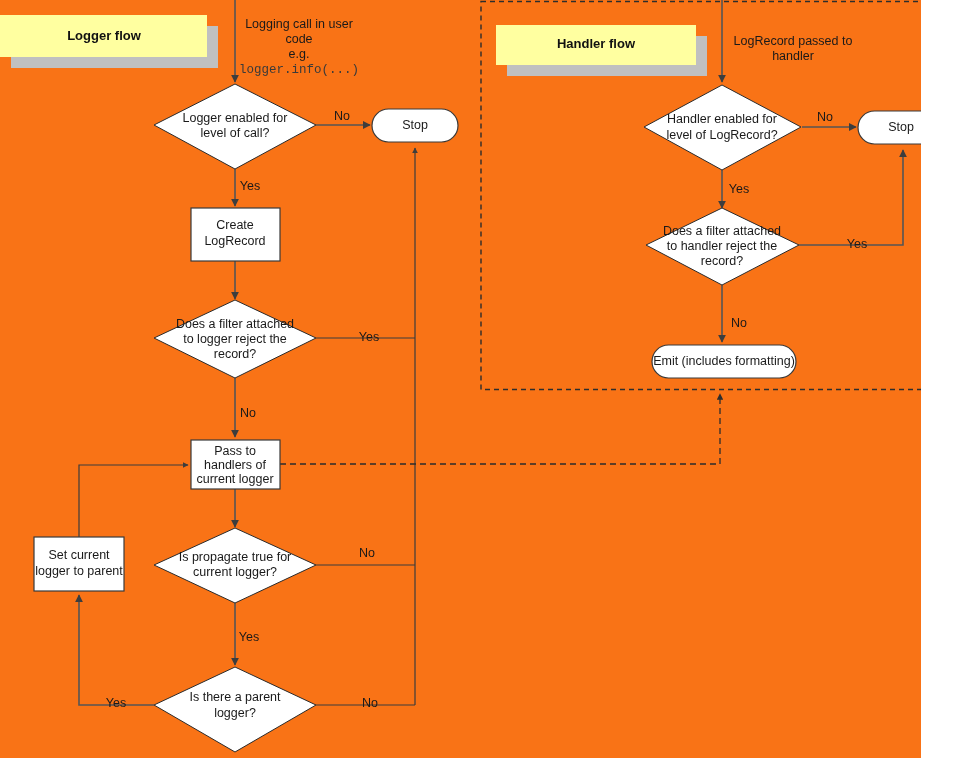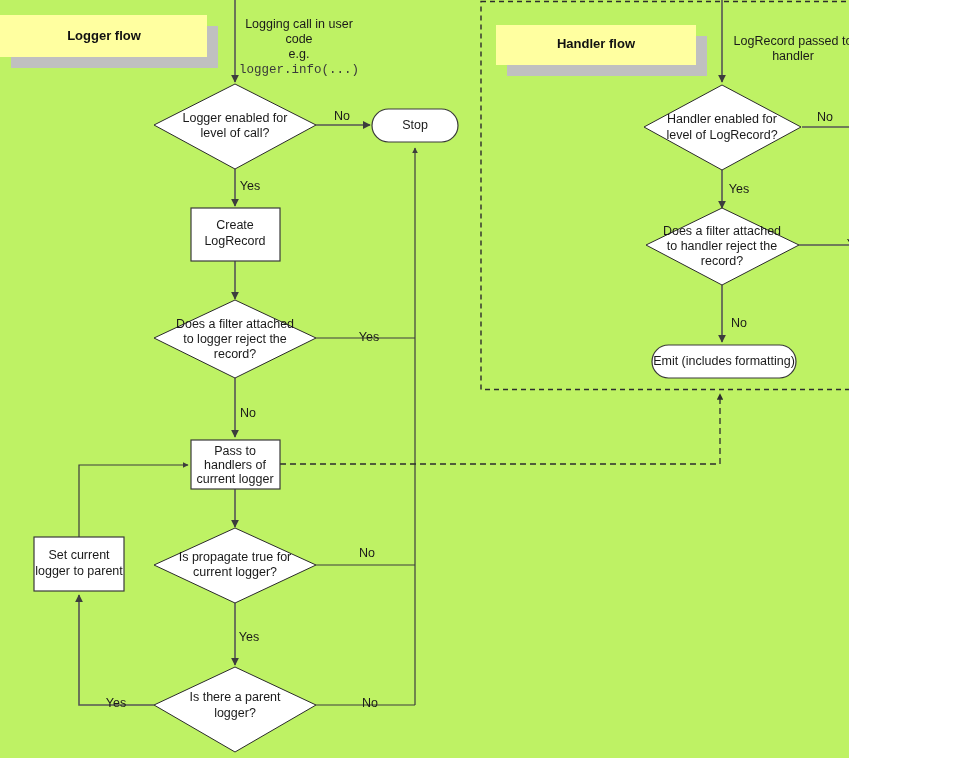--- a/index.html
+++ b/index.html
@@ -6,23 +6,23 @@
   html, body {
     margin: 0;
     padding: 0;
     background: #ffffff;
   }
   body {
     font-family: "Liberation Sans", sans-serif;
   }
   #diagram-root {
     position: relative;
-    width: 849px;
+    width: 921px;
     height: 758px;
-    background: #bef264;
+    background: #f97316;
     overflow: hidden;
   }
   svg#flow {
     display: block;
     width: 955px;
     height: 758px;
   }
   .node-shape {
     fill: #ffffff;
     stroke: #3a3a3a;

